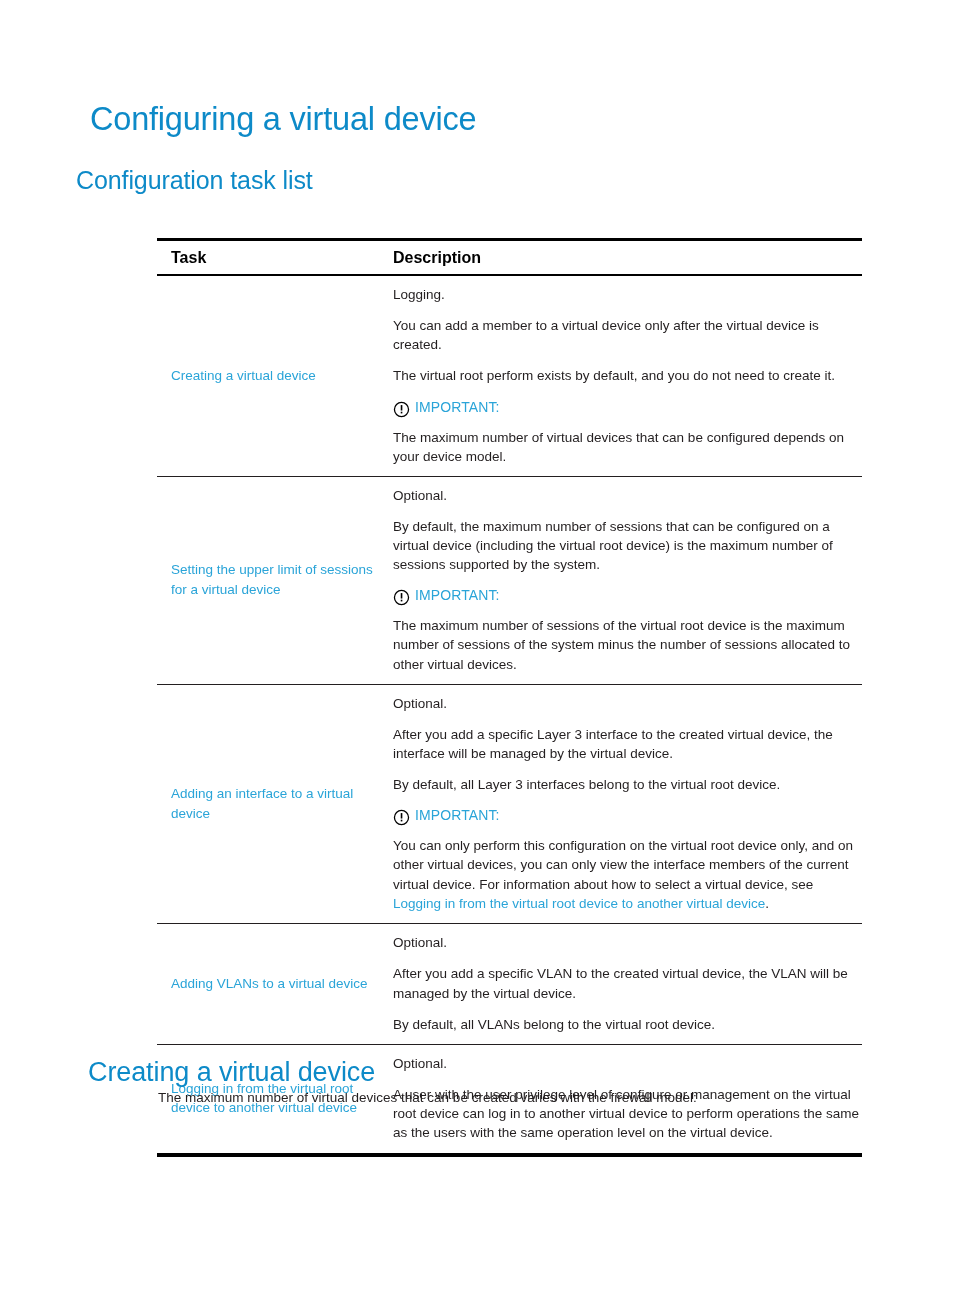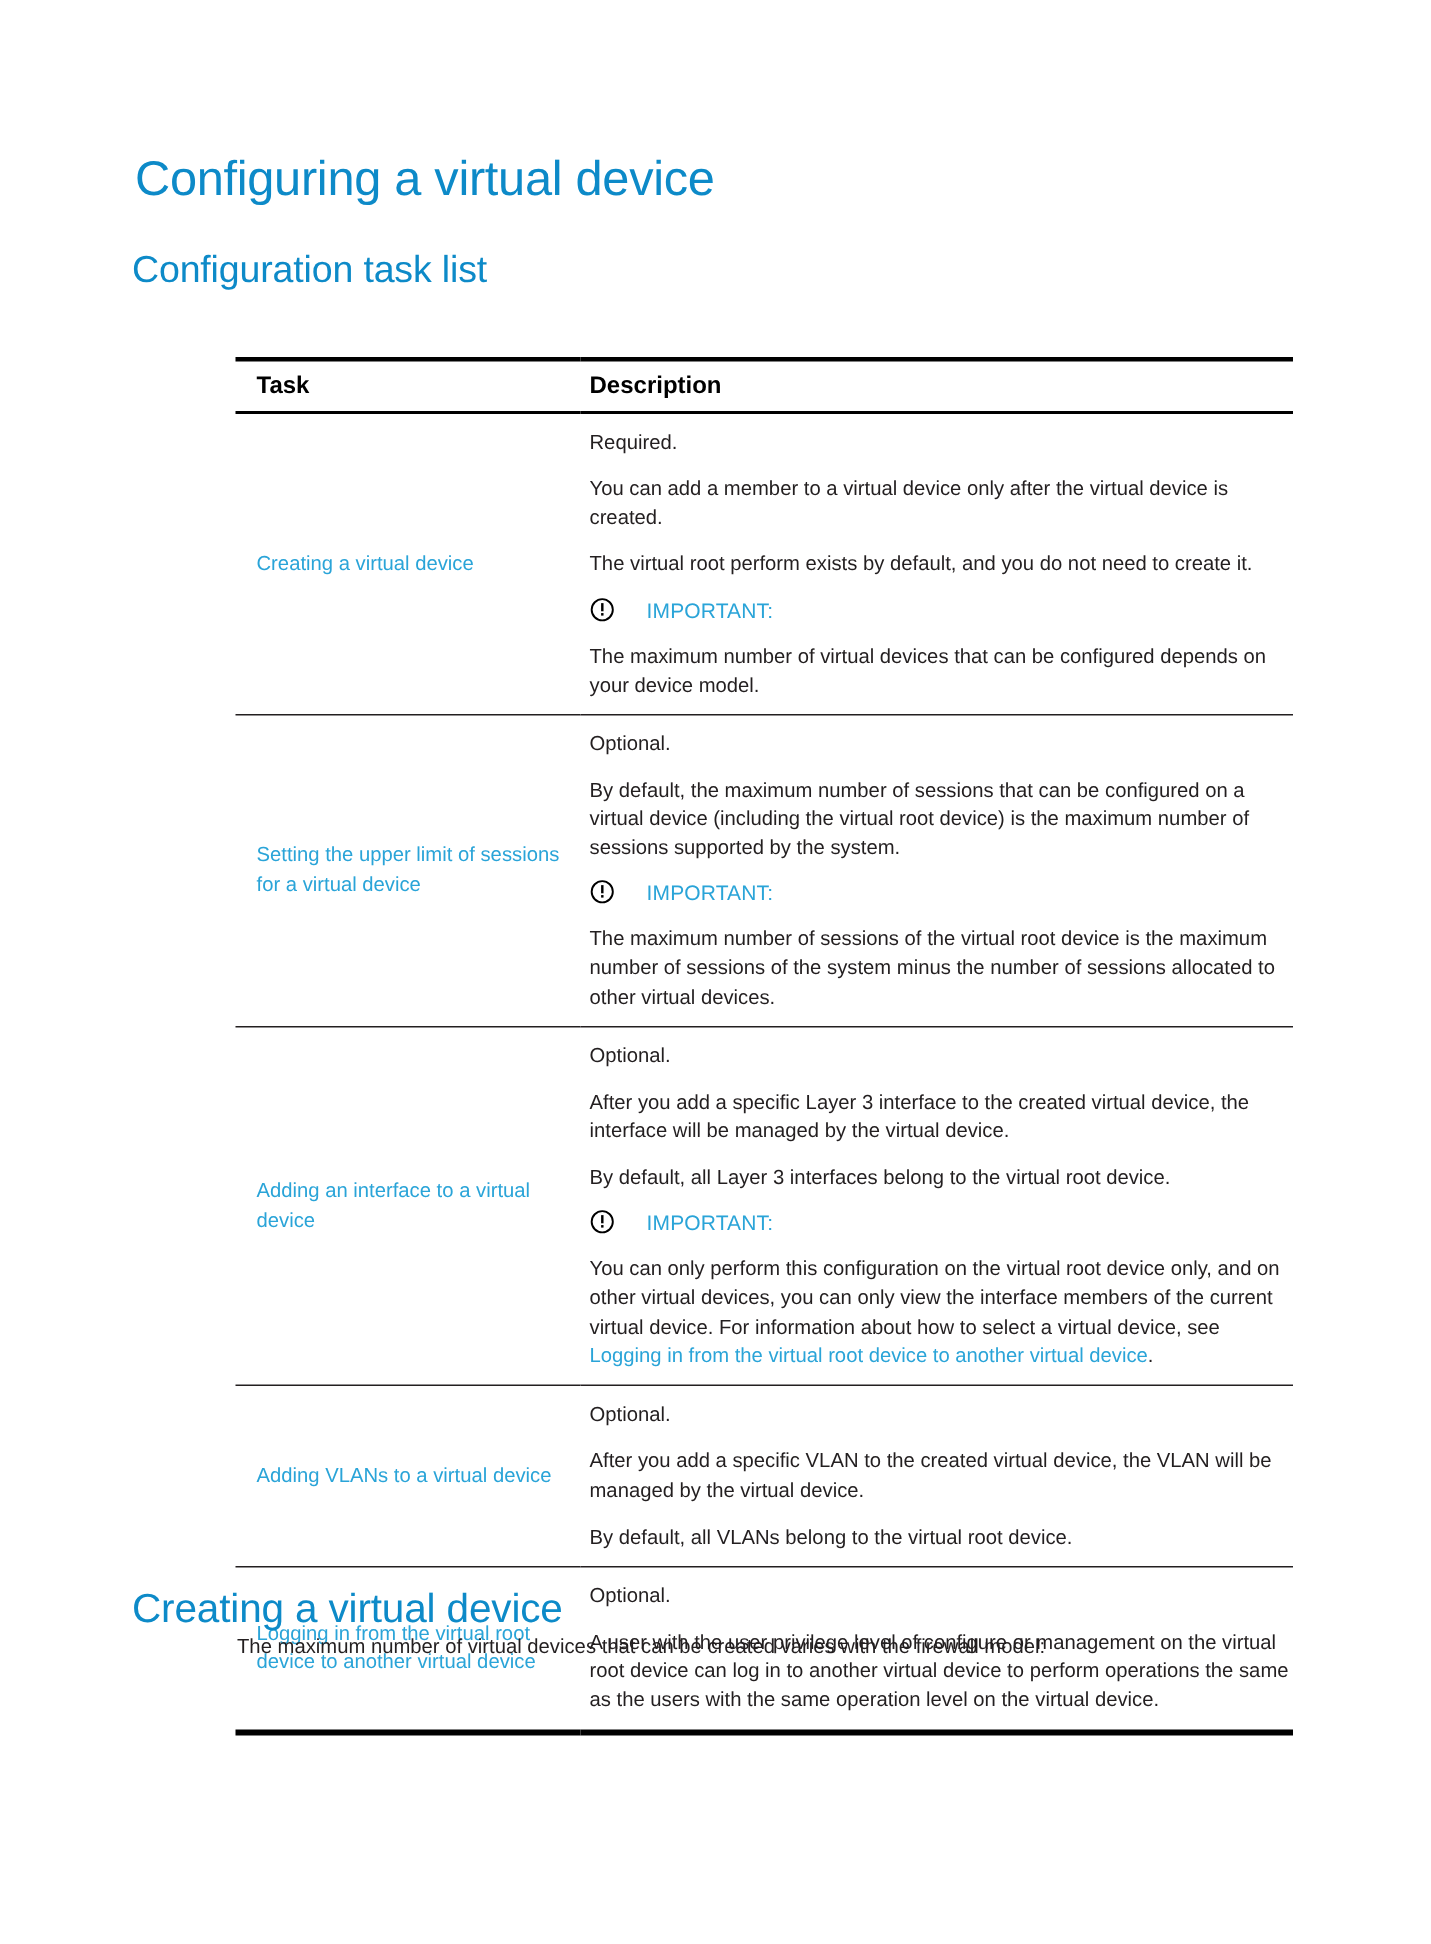--- a/index.html
+++ b/index.html
@@ -30,21 +30,21 @@
     font-size: 32.5px;
     font-weight: 400;
     color: #0d8ac8;
     letter-spacing: -0.2px;
     line-height: 1.15;
     margin: 0;
     white-space: nowrap;
   }
   .h2 {
     position: absolute;
-    left: 88px;
+    left: 76px;
     top: 166px;
     font-size: 25px;
     font-weight: 400;
     color: #0d8ac8;
     letter-spacing: -0.1px;
     line-height: 1.15;
     margin: 0;
     white-space: nowrap;
   }
   .h2-bottom {
@@ -118,23 +118,23 @@
   .desc-p {
     margin: 0 0 12px 0;
   }
   .desc-p:last-child {
     margin-bottom: 0;
   }
 
   
   .important {
     display: flex;
-    align-items: flex-start;
+    align-items: flex-end;
     margin: 0 0 10px 0;
-    gap: 21px;
+    gap: 5px;
   }
   .important-icon {
     display: inline-block;
     width: 17px;
     height: 17px;
     flex: 0 0 17px;
     line-height: 0;
   }
   .important-label {
     color: #2aa4d8;
@@ -185,21 +185,21 @@
         <th class="col-desc">Description</th>
       </tr>
     </thead>
     <tbody>
 
       <tr>
         <td class="col-task">
           <a class="tasklink" href="#">Creating a virtual device</a>
         </td>
         <td class="col-desc">
-          <p class="desc-p">Required.</p>
+          <p class="desc-p">Logging.</p>
           <p class="desc-p">You can add a member to a virtual device only after the virtual device is created.</p>
           <p class="desc-p">The virtual root perform exists by default, and you do not need to create it.</p>
           <div class="important">
             <span class="important-icon">
               <svg viewBox="0 0 20 20" width="17" height="17" aria-hidden="true">
                 <circle cx="10" cy="10" r="8.3" fill="none" stroke="#000000" stroke-width="1.5"></circle>
                 <rect x="9.1" y="4.8" width="1.9" height="6.4" fill="#000000"></rect>
                 <rect x="9.1" y="12.6" width="1.9" height="2.0" fill="#000000"></rect>
               </svg>
             </span>

